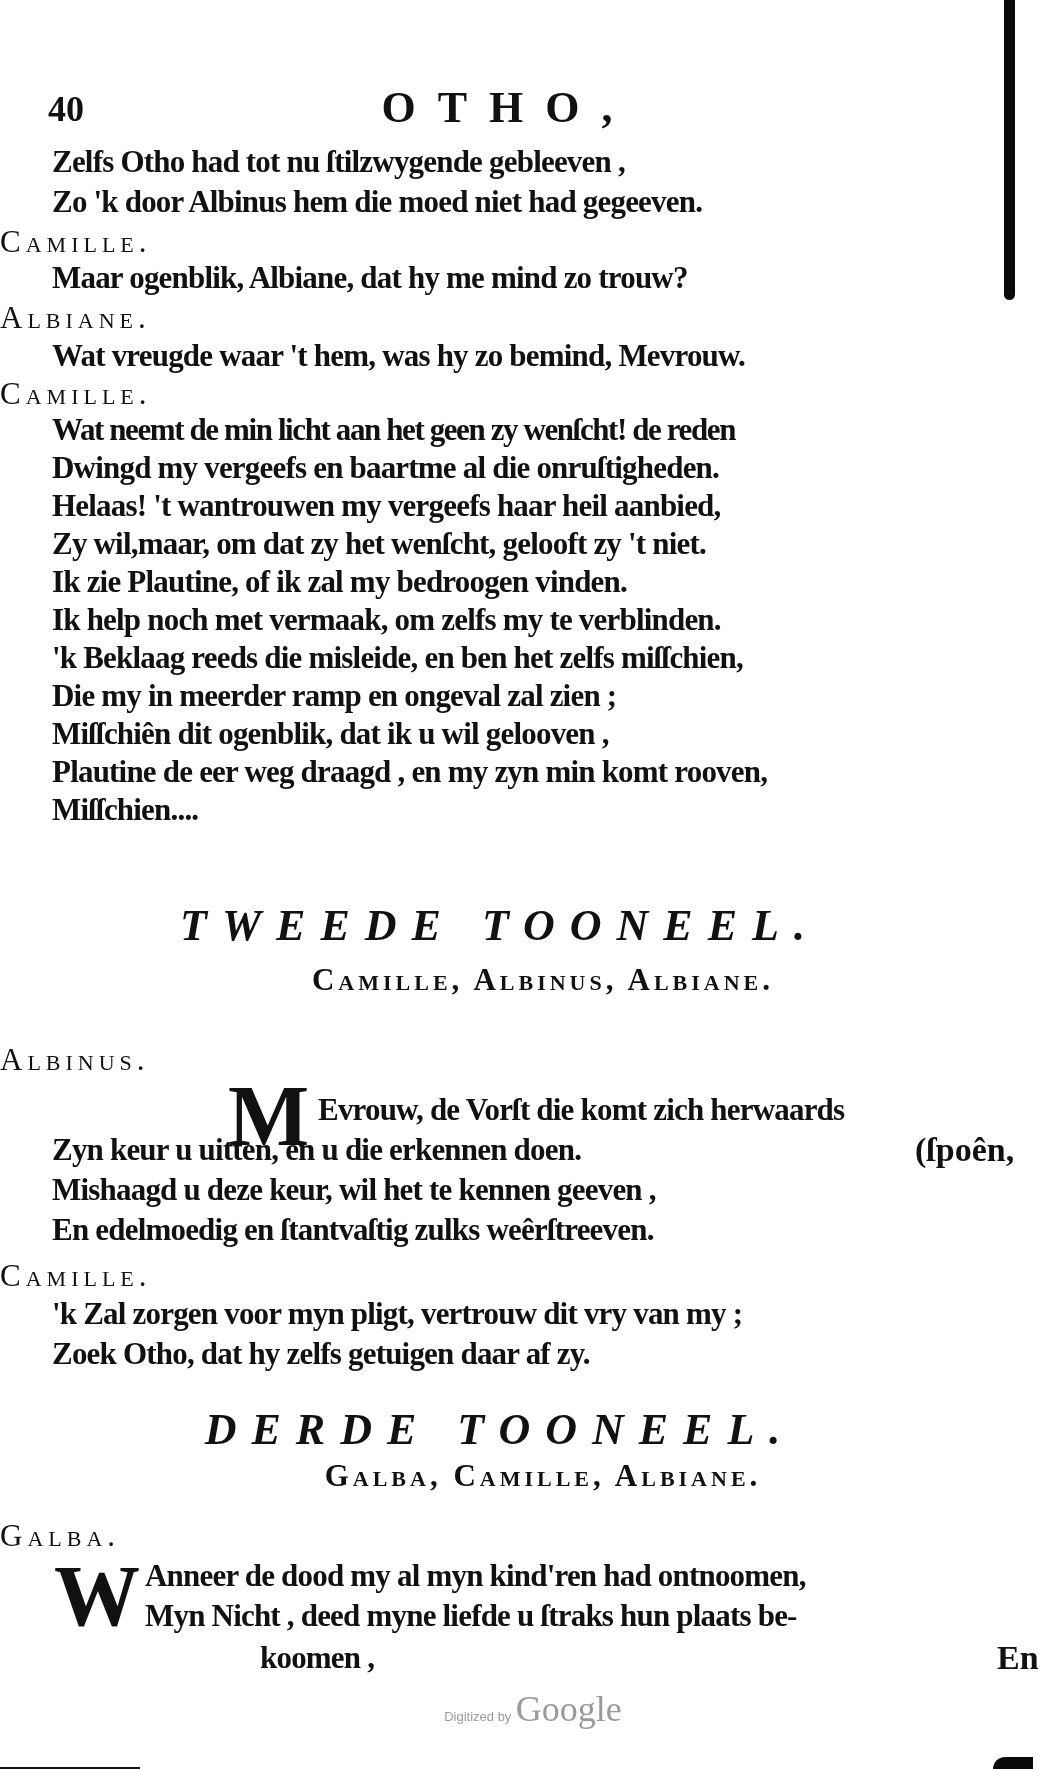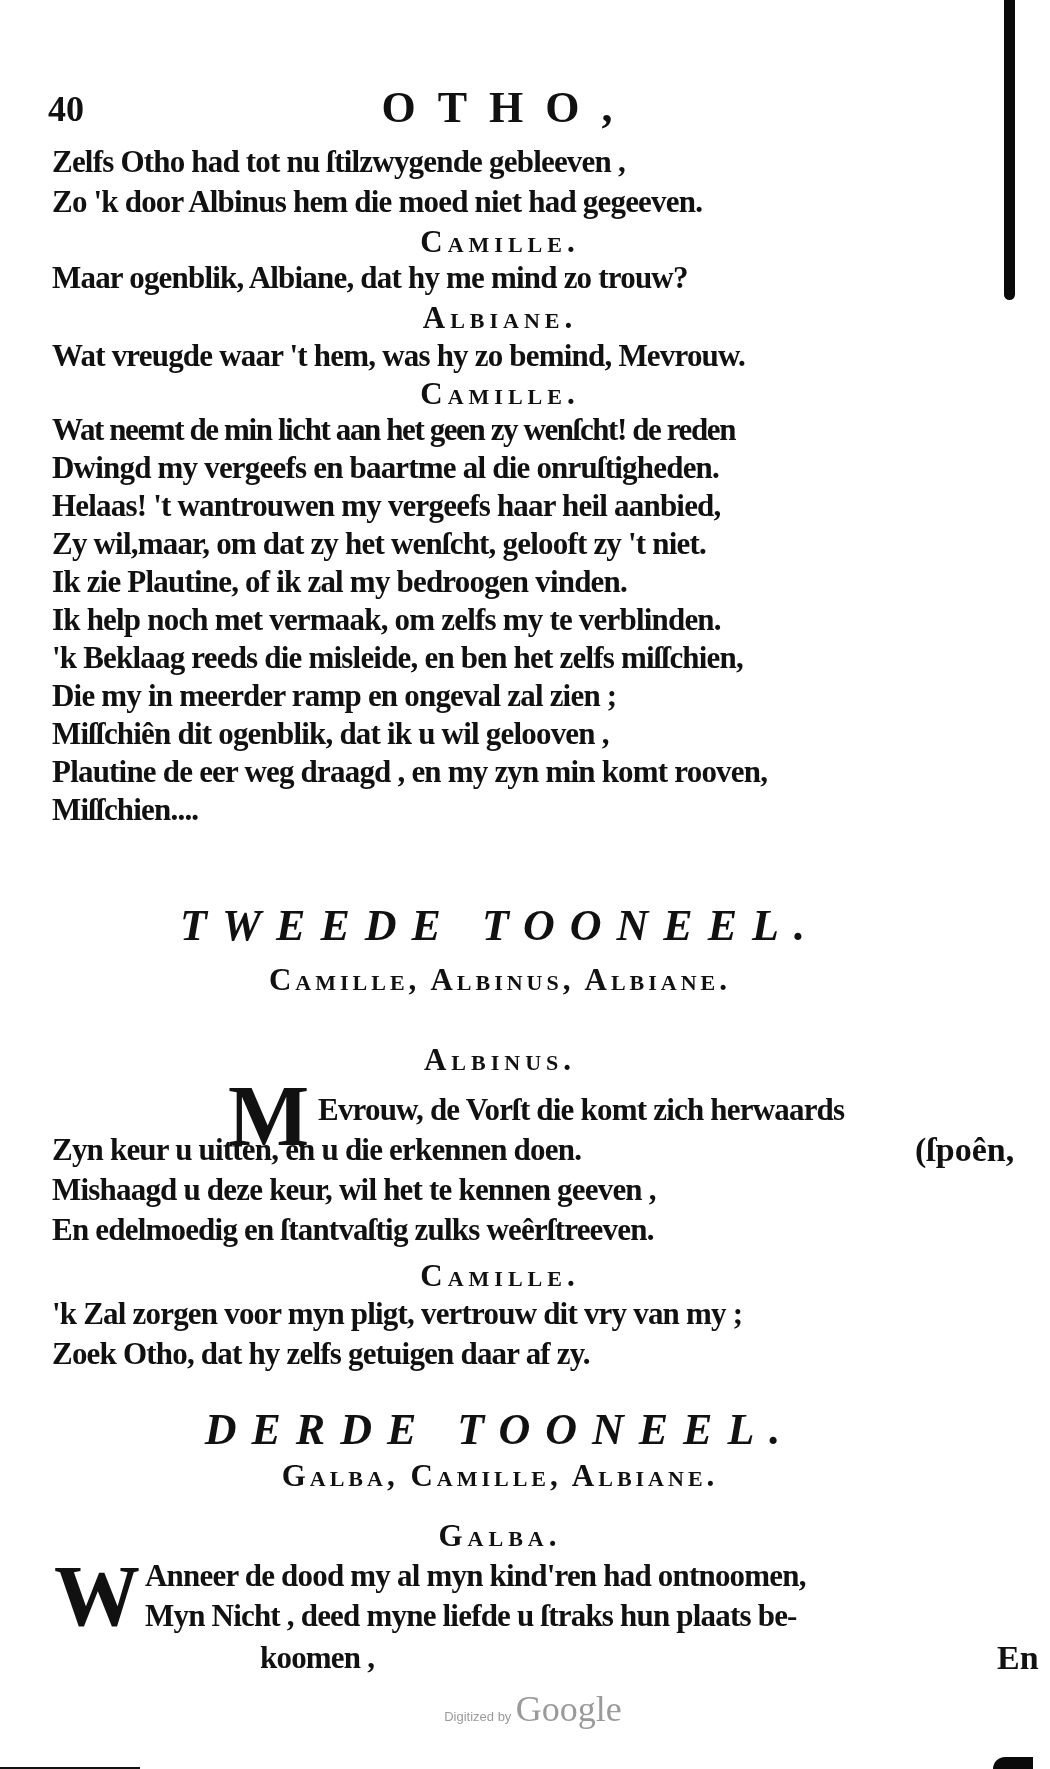--- a/index.html
+++ b/index.html
@@ -30,33 +30,34 @@
   .running-title {
     position: absolute; left: 0; width: 900px; top: -6px; text-align: center;
     font-size: 44px; font-weight: bold; letter-spacing: 22px; padding-left: 20px;
     box-sizing: border-box;
   }
   .line {
     position: absolute; left: 52px; font-size: 31px; font-weight: bold;
     white-space: nowrap; letter-spacing: -0.8px; line-height: 40px;
   }
   .speaker {
-    position: absolute; left: 0; width: 1000px; text-align: center;
-    font-size: 31px; font-weight: bold; letter-spacing: 5px; line-height: 40px;
+    position: absolute; left: 0; width: 1000px; text-align: left;
+    font-size: 31px; font-weight: normal; letter-spacing: 5px; line-height: 40px;
     font-variant: small-caps;
   }
   .scene-title {
     position: absolute; left: 0; width: 1000px; text-align: center;
     font-size: 44px; font-weight: bold; font-style: italic;
     letter-spacing: 15px; line-height: 40px;
   }
   .cast {
     position: absolute; left: 0; width: 1000px; text-align: center;
     font-size: 31px; font-weight: bold; letter-spacing: 4px; line-height: 40px;
     font-variant: small-caps;
+    padding-left: 43px;
   }
   .dropcap {
     position: absolute; font-size: 86px; font-weight: bold; line-height: 80px;
   }
   .right-note {
     position: absolute; font-size: 34px; font-weight: bold; line-height: 40px;
     white-space: nowrap;
     margin-left: 35px;
   }
   .watermark {

